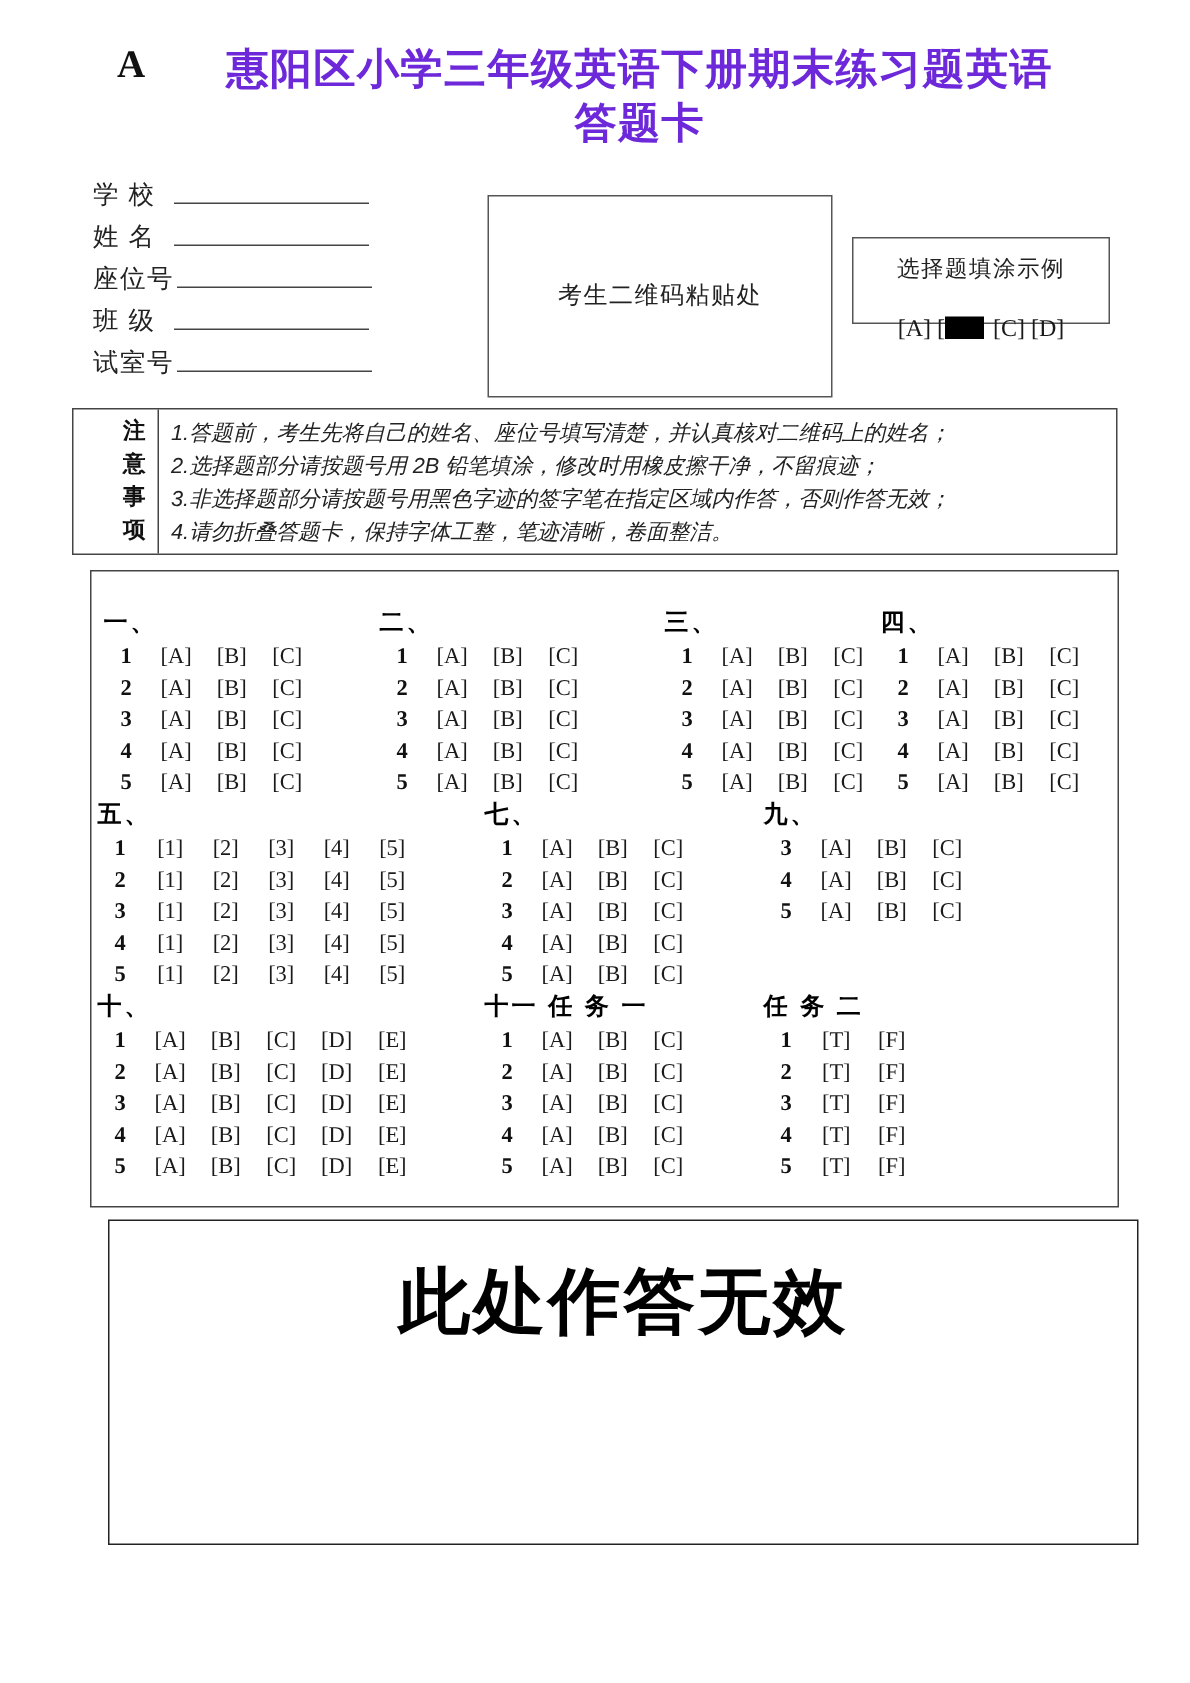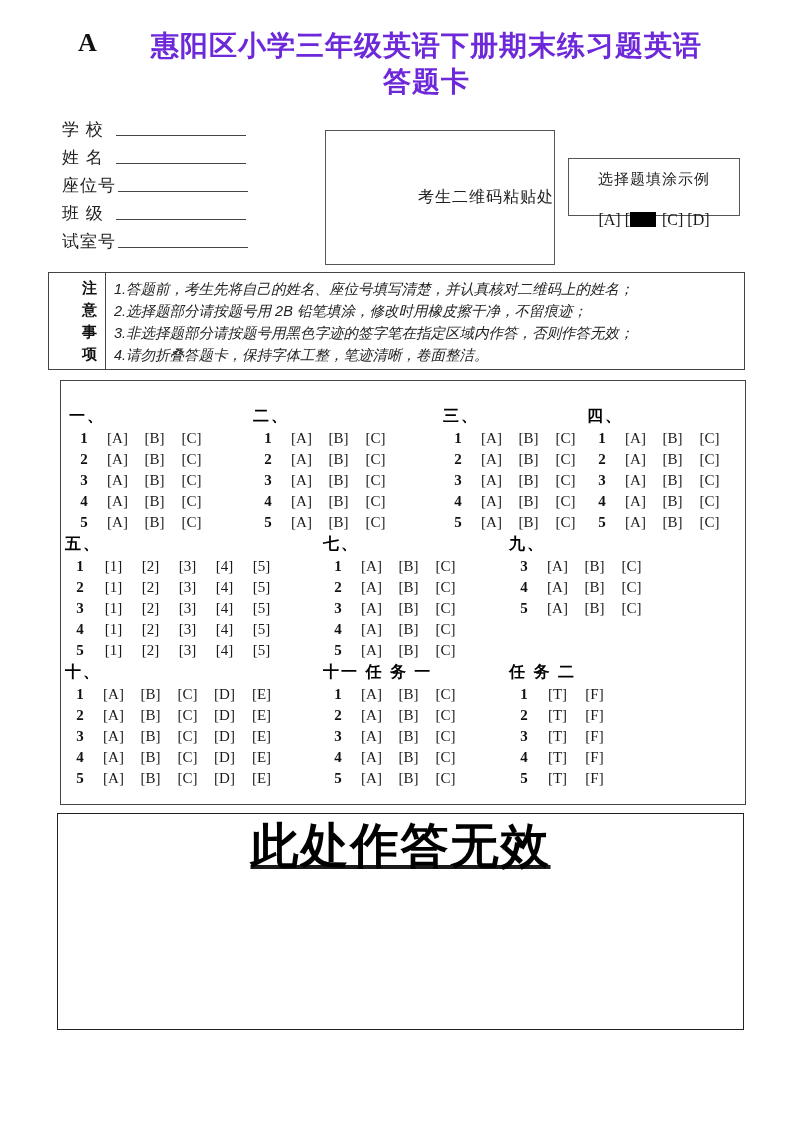--- a/index.html
+++ b/index.html
@@ -22,21 +22,21 @@
 
   
   .fields { left:62px; top:118px; }
   .field-row { height:28px; display:flex; align-items:flex-start; font-size:17px; color:#222; }
   .field-label { display:inline-block; min-width:52px; letter-spacing:1px; }
   .field-line { display:inline-block; width:130px; height:18px; border-bottom:1.5px solid #444; margin-left:2px; }
 
   
   .qr-box {
     left:325px; top:130px; width:230px; height:135px;
-    border:1px solid #555; display:flex; align-items:center; justify-content:flex-end;
+    border:1px solid #555; display:flex; align-items:center; justify-content:center;
   }
   .qr-label { font-size:16px; color:#222; letter-spacing:1px; }
 
   
   .example-box {
     left:568px; top:158px; width:172px; height:58px;
     border:1px solid #555; text-align:center; padding-top:11px;
   }
   .example-title { font-size:15px; color:#222; letter-spacing:1px; }
   .example-line {
@@ -78,22 +78,22 @@
     font-family:"Liberation Serif", serif; font-weight:bold; font-size:15px; color:#111;
   }
   .opt {
     width:37px; text-align:center;
     font-family:"Liberation Serif", serif; font-size:15px; color:#1a1a1a;
     cursor:pointer;
   }
 
   
   .invalid-box {
-    left:57px; top:813px; width:687px; height:217px;
-    border:1.5px solid #222; text-align:center; text-decoration:underline;
+    left:72px; top:813px; width:687px; height:217px;
+    border:1.5px solid #222; text-align:center; padding-top:22px;
   }
   .invalid-text { font-weight:bold; font-size:48px; color:#000; letter-spacing:2px; }
 </style>
 </head>
 <body>
 
 <div class="abs version-letter">A</div>
 <div class="abs title-wrap">
   <div class="title-line">惠阳区小学三年级英语下册期末练习题英语</div>
   <div class="title-line">答题卡</div>

